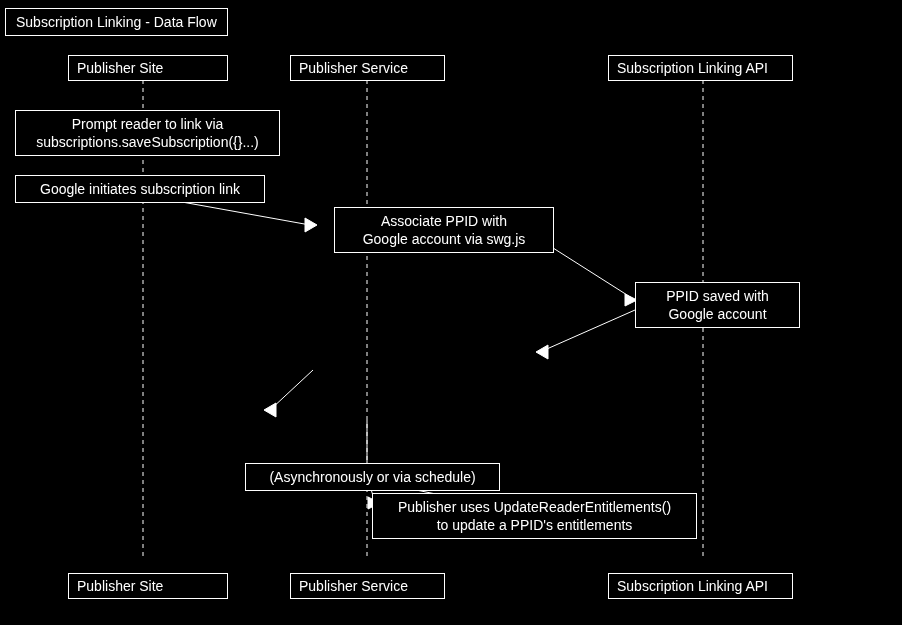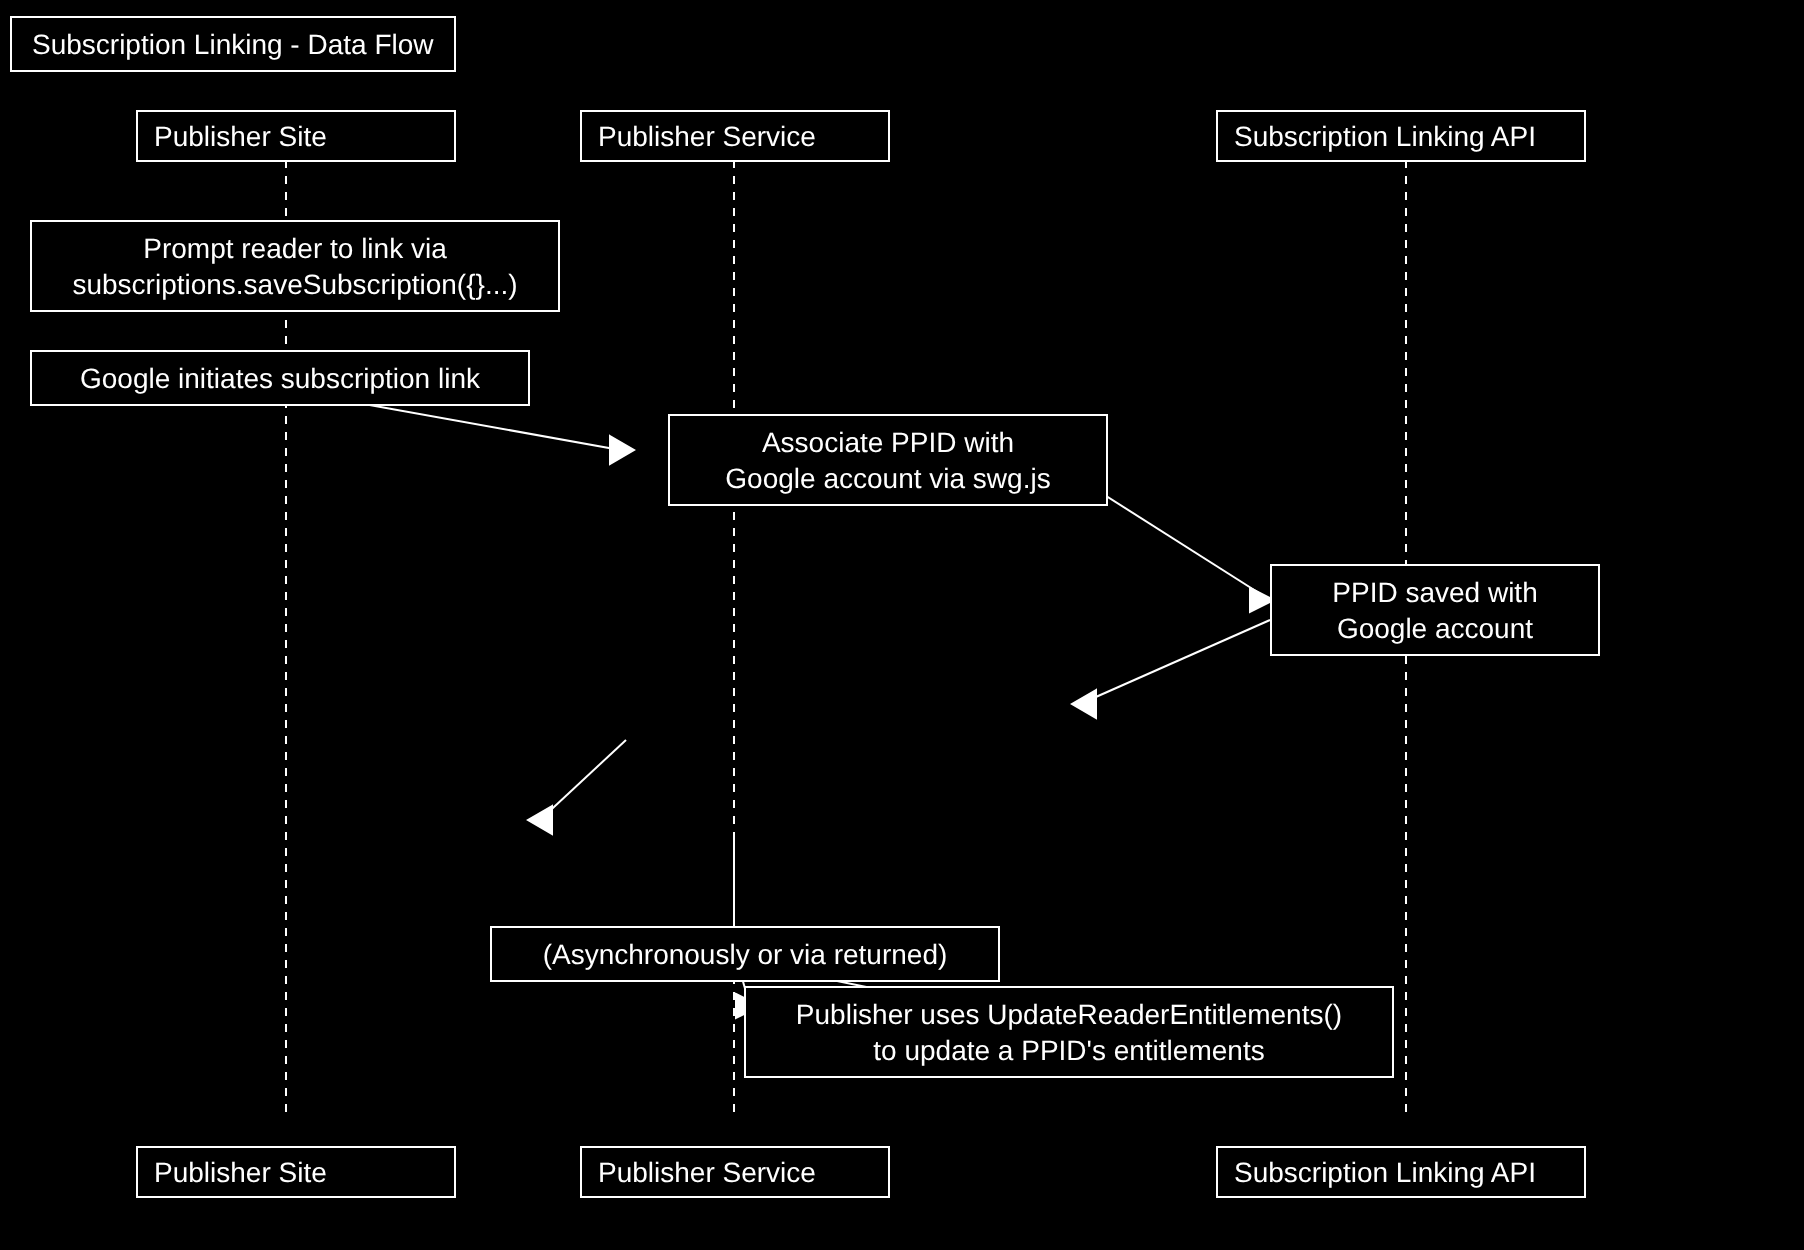--- a/index.html
+++ b/index.html
@@ -117,21 +117,21 @@
   </div>
 
   <div class="box" style="top:282px; left:635px; width:165px;">
     <span>PPID saved with
 Google account</span>
   </div>
 
 
 
   <div class="box" style="top:463px; left:245px; width:255px;">
-    <span>(Asynchronously or via returned)</span>
+    <span>(Asynchronously or via schedule)</span>
   </div>
 
   <div class="box" style="top:493px; left:372px; width:325px;text-align:center;">
     Publisher uses UpdateReaderEntitlements()<br>to update a PPID's entitlements
   </div>
 
   <div class="label" style="top:573px; left:68px; width:160px; border:1px solid #fff; padding:4px 8px;">
     <span>Publisher Site</span>
   </div>
 

